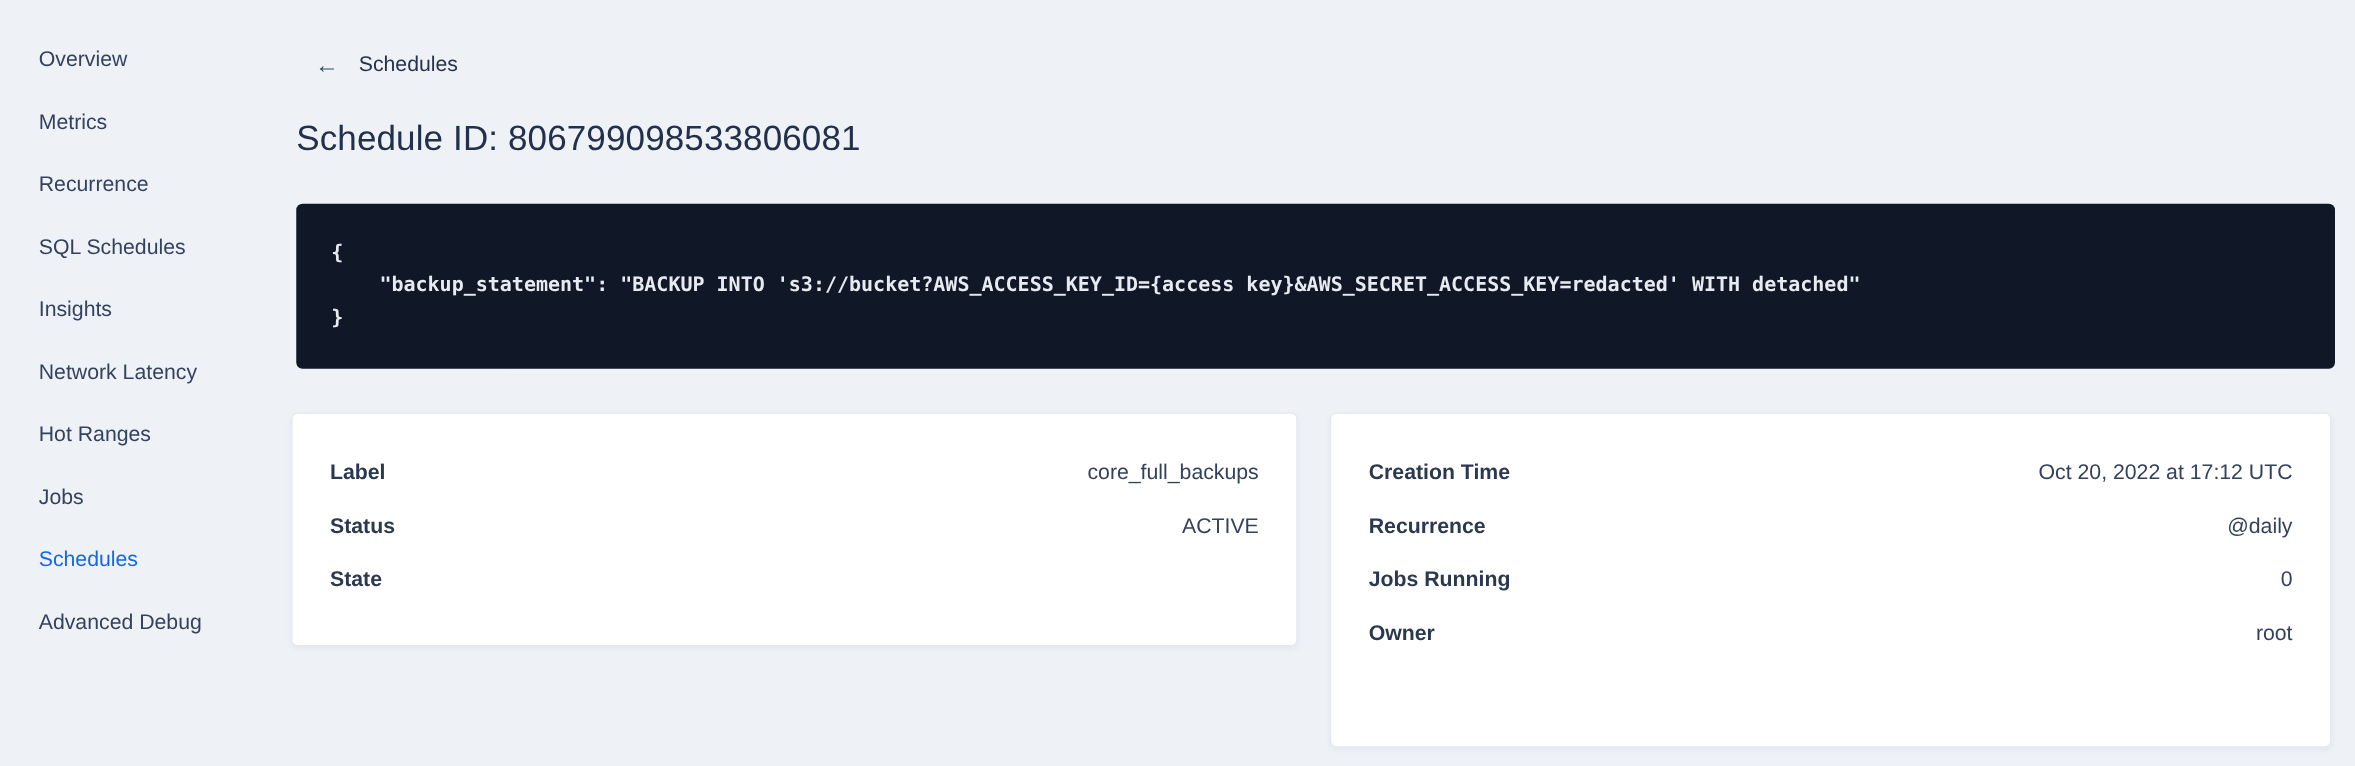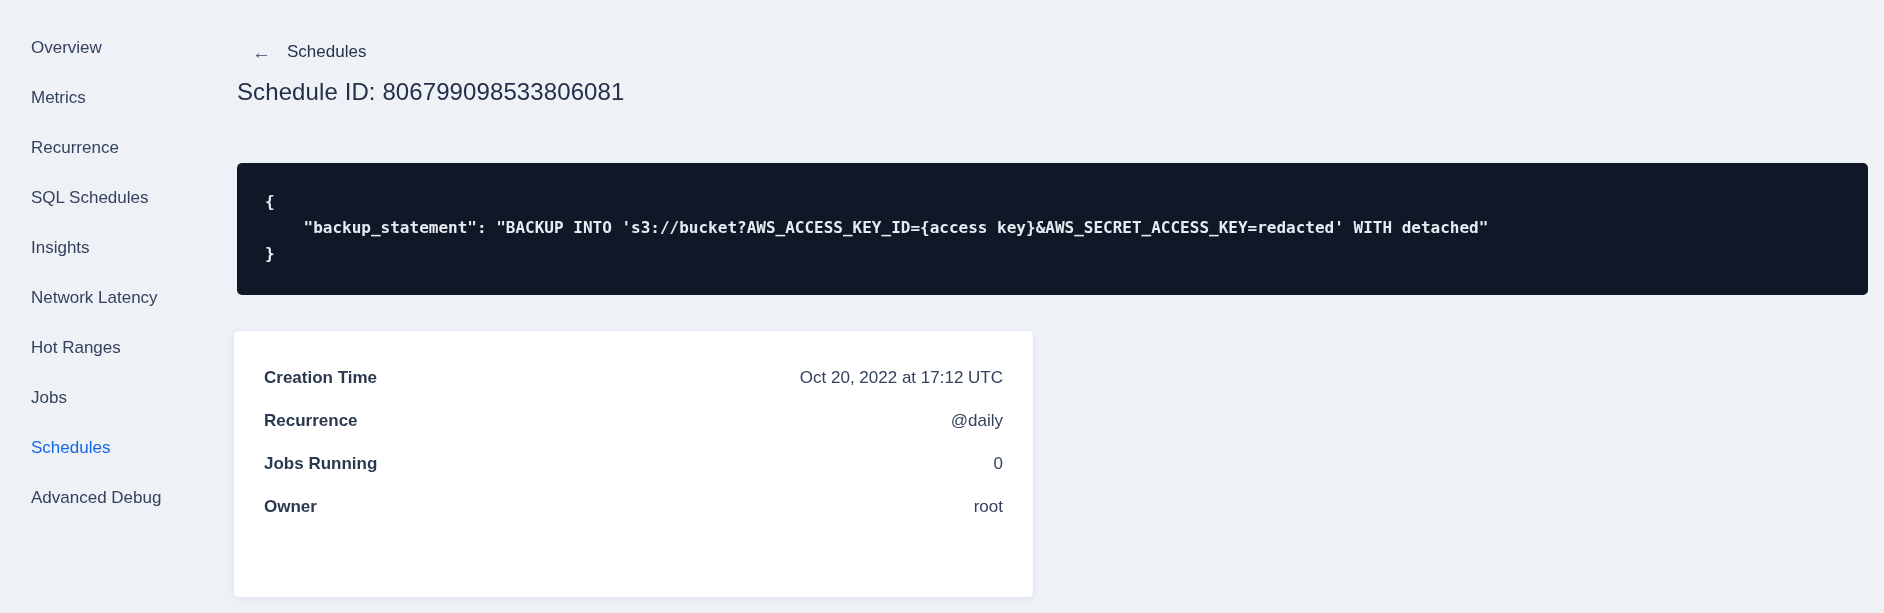--- a/index.html
+++ b/index.html
@@ -28,22 +28,22 @@
   .main { position:absolute; left:196px; top:0; width:1688px; height:613px; }
 
   .back-link {
     position:absolute; left:56px; top:42px;
     display:flex; align-items:center; gap:16px;
     font-size:17px; color:#27334d; cursor:pointer;
   }
   .back-link .arrow { font-size:19px; line-height:1; color:#3a4660; }
 
   .page-title {
-    position:absolute; left:41px; top:78px;
-    font-size:24px; font-weight:400; color:#23304a;
+    position:absolute; left:41px; top:95px;
+    font-size:28px; font-weight:400; color:#23304a;
     letter-spacing:0.1px;
   }
 
   .code-block {
     position:absolute; left:41px; top:163px;
     width:1631px; height:132px;
     background:#101726; border-radius:5px;
     padding:26px 28px;
   }
   .code-line {
@@ -96,20 +96,34 @@
   <h1 class="page-title">Schedule ID: 806799098533806081</h1>
 
   <div class="code-block">
     <div class="code-line">{</div>
     <div class="code-line">    "backup_statement": "BACKUP INTO 's3://bucket?AWS_ACCESS_KEY_ID={access key}&amp;AWS_SECRET_ACCESS_KEY=redacted' WITH detached"</div>
     <div class="code-line">}</div>
   </div>
 
   <div class="cards">
 
+    <section class="card left">
+      <div class="kv-row">
+        <span class="k">Label</span>
+        <span class="v">core_full_backups</span>
+      </div>
+      <div class="kv-row">
+        <span class="k">Status</span>
+        <span class="v">ACTIVE</span>
+      </div>
+      <div class="kv-row">
+        <span class="k">State</span>
+        <span class="v"></span>
+      </div>
+    </section>
 
     <section class="card right">
       <div class="kv-row">
         <span class="k">Creation Time</span>
         <span class="v">Oct 20, 2022 at 17:12 UTC</span>
       </div>
       <div class="kv-row">
         <span class="k">Recurrence</span>
         <span class="v">@daily</span>
       </div>

